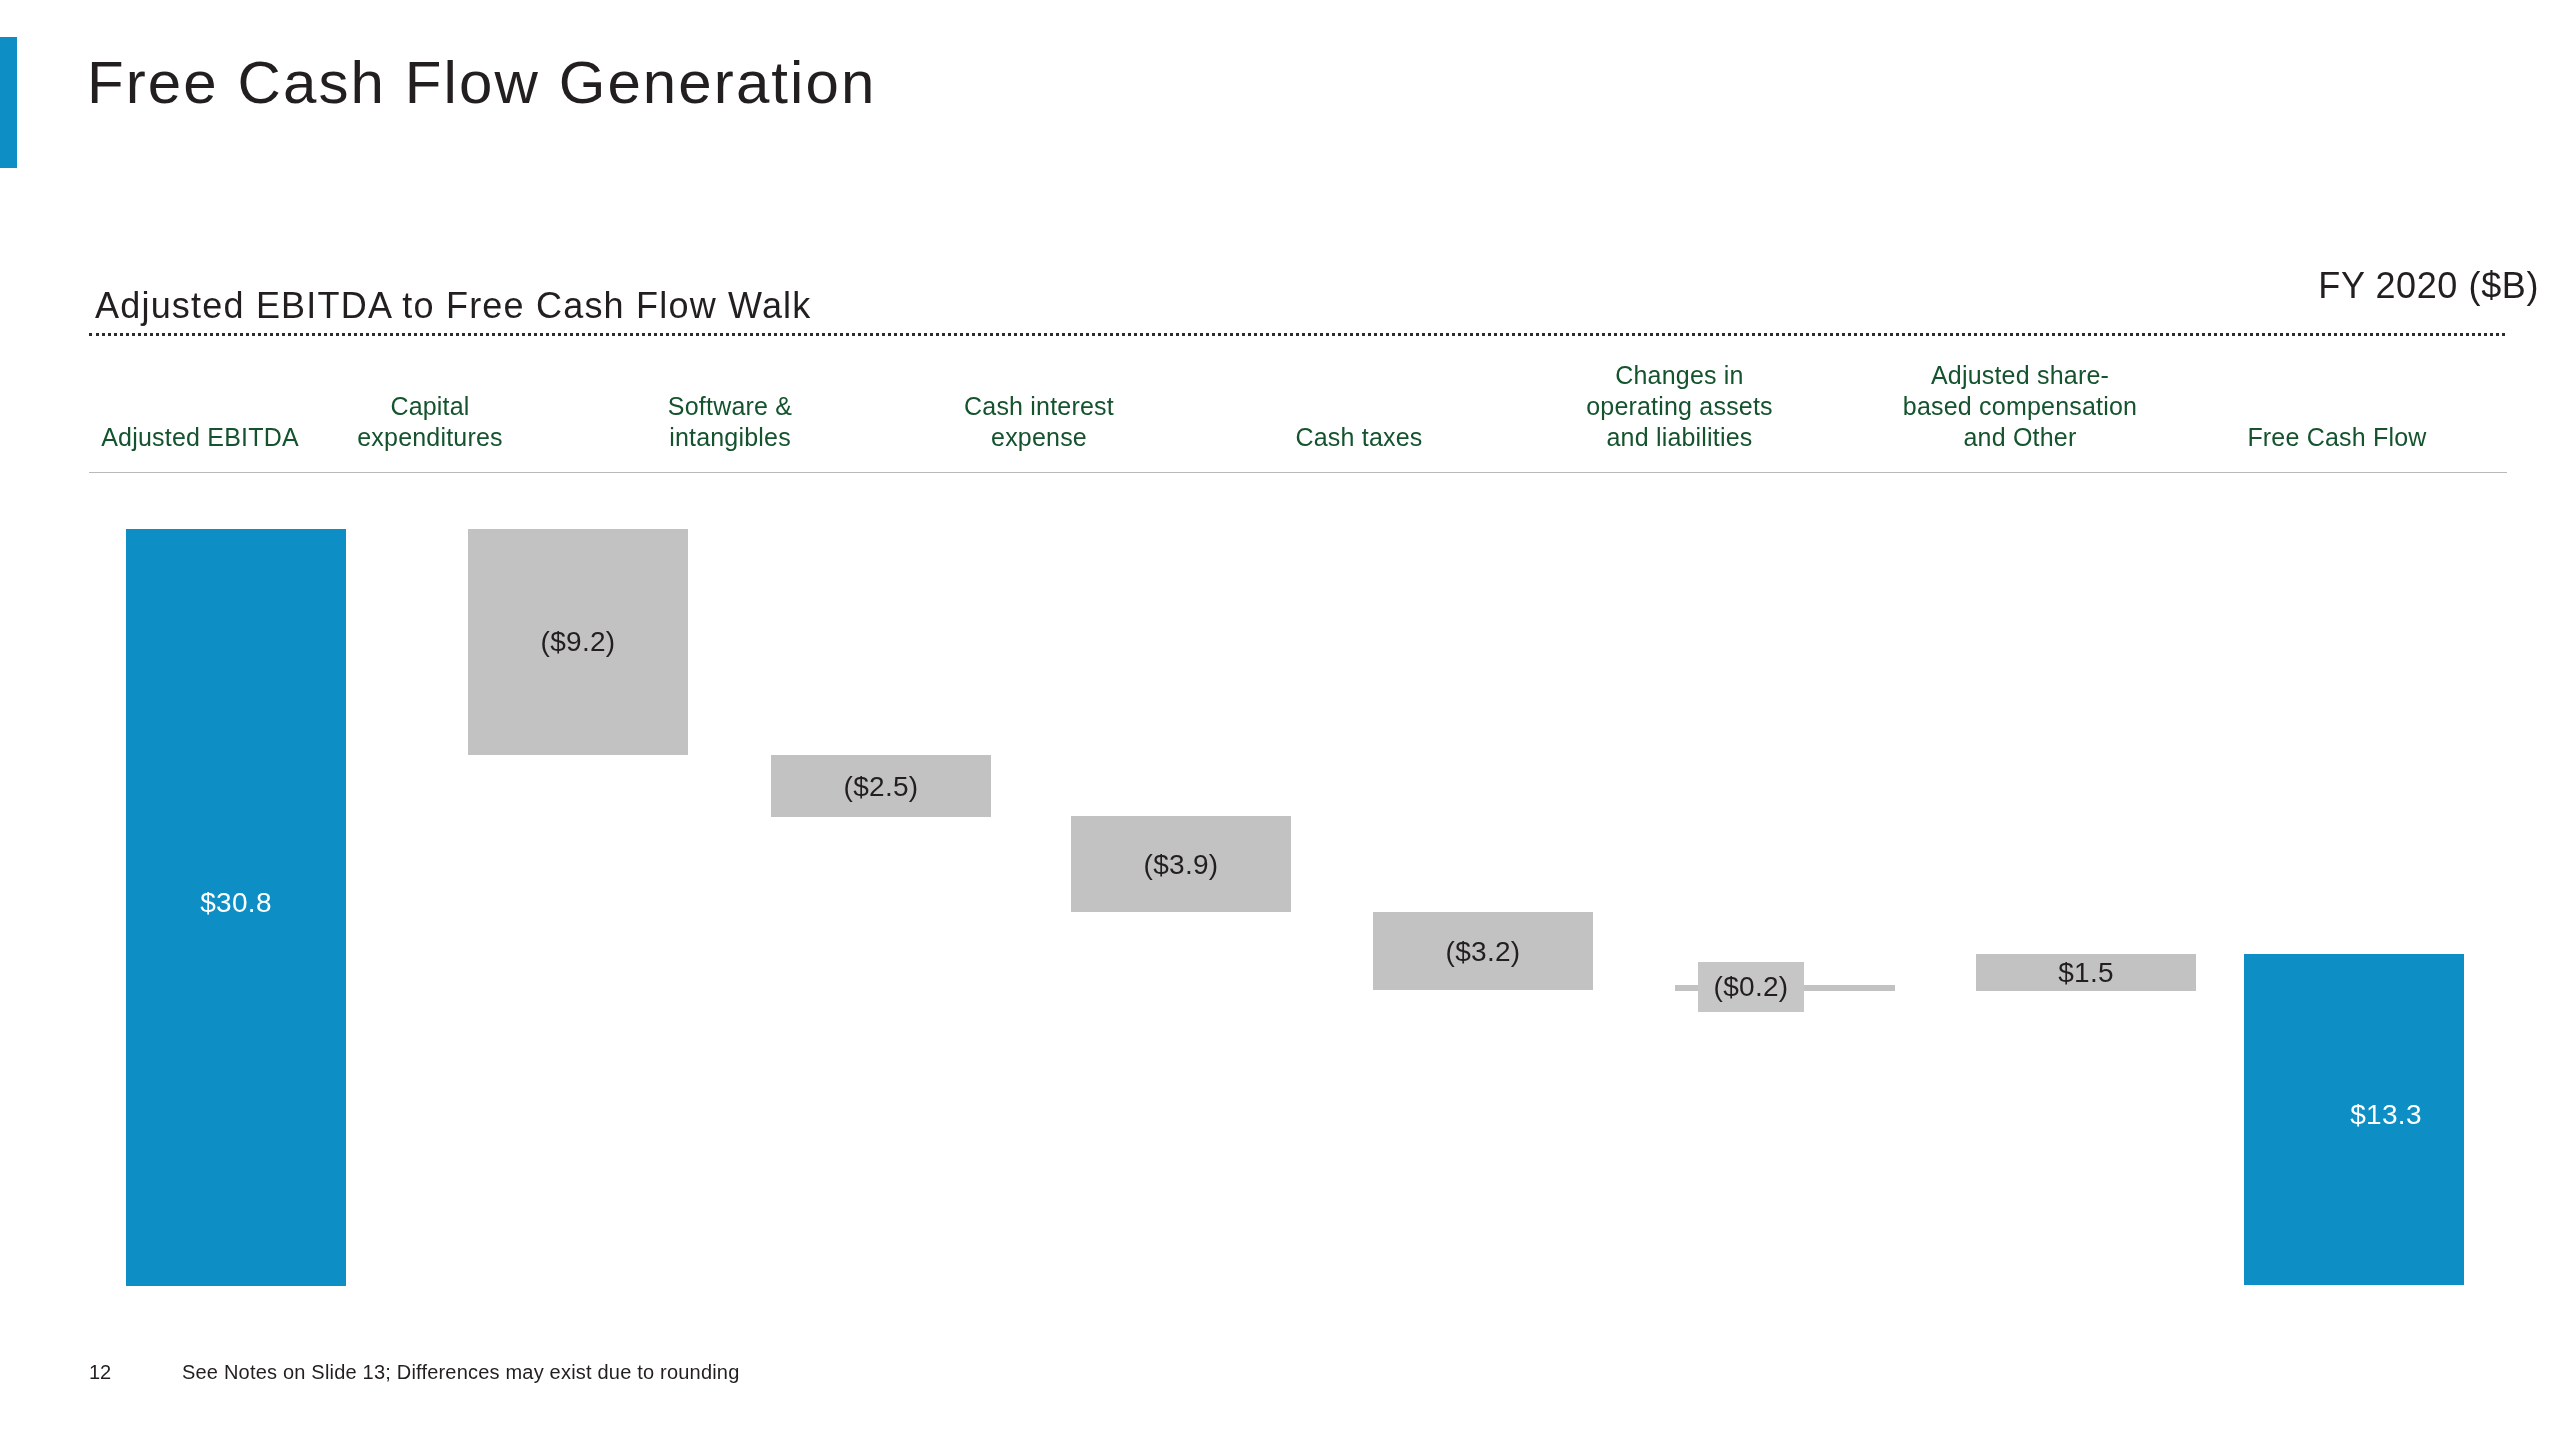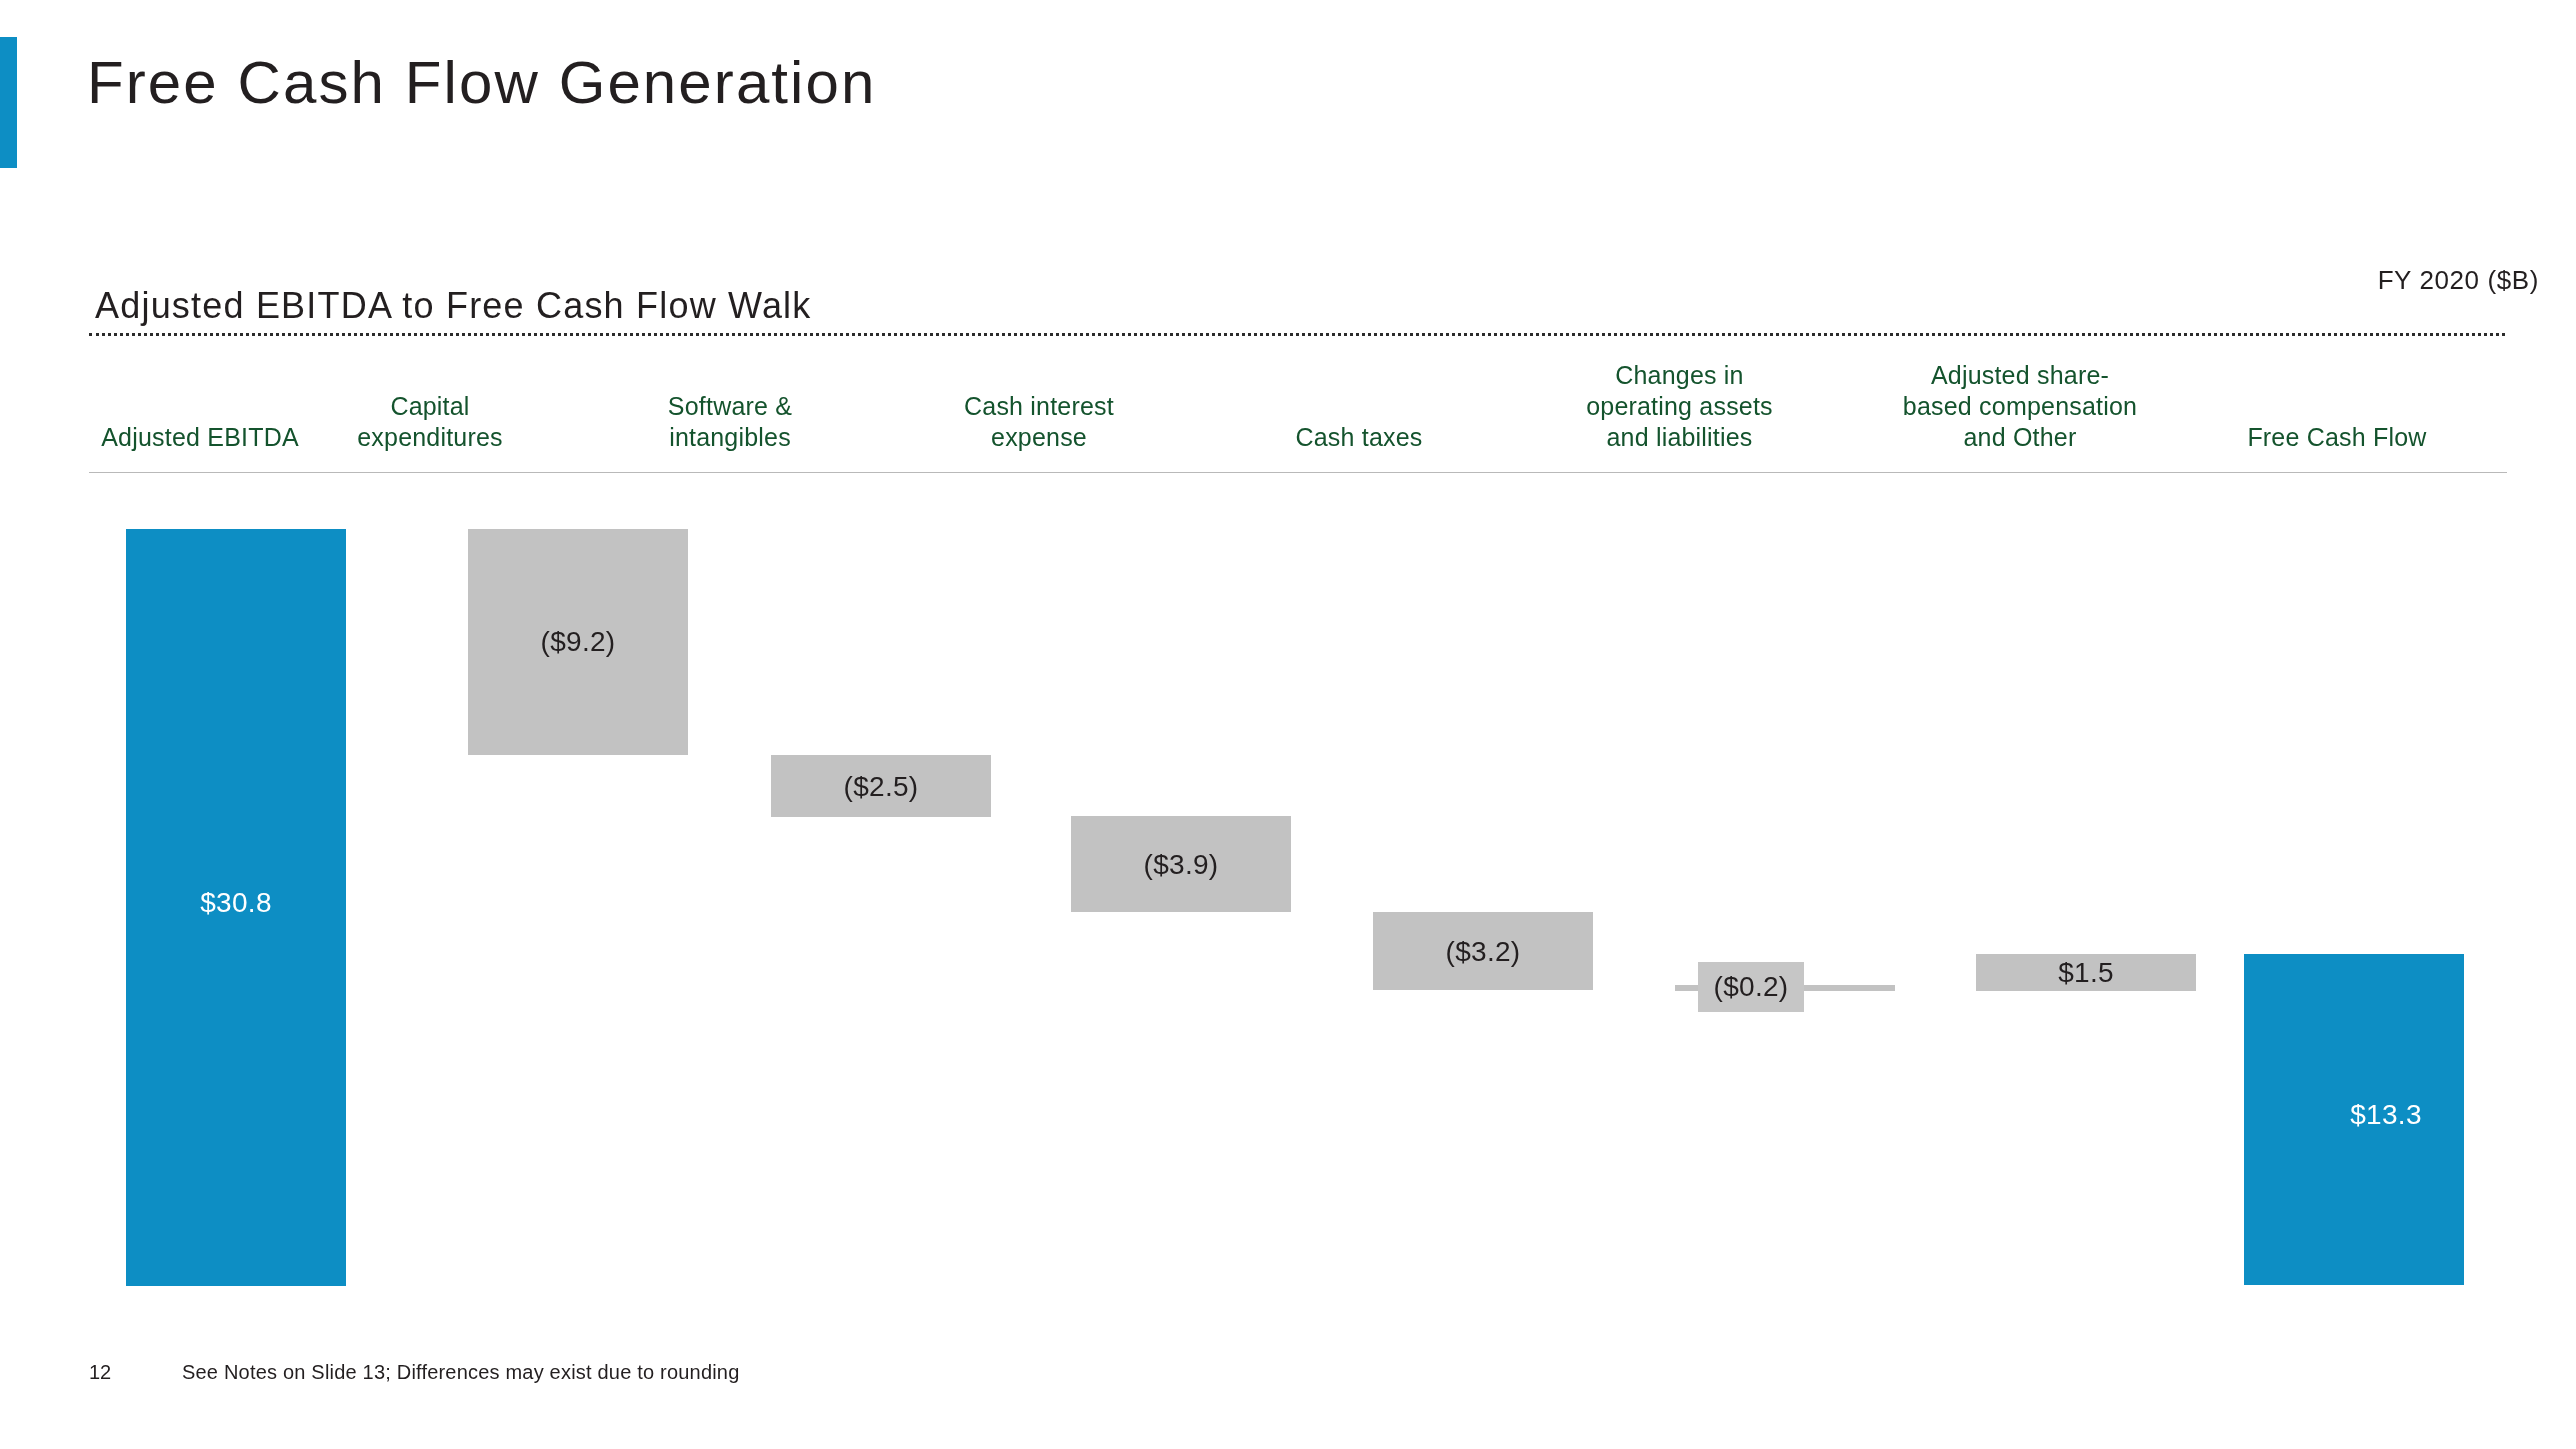--- a/index.html
+++ b/index.html
@@ -25,21 +25,21 @@
   }
 
   
   .chart-subtitle{
     position:absolute;left:95px;top:261px;
     font-size:36px;font-weight:400;letter-spacing:1.2px;
     color:#231f20;white-space:nowrap;margin-top:24px;
   }
   .chart-period{
     position:absolute;right:37px;top:265px;
-    font-size:26px;font-weight:400;letter-spacing:0.6px;
+    font-size:36px;font-weight:400;letter-spacing:0.6px;
     color:#231f20;white-space:nowrap;
   }
   .dotted-rule{
     position:absolute;left:89px;top:333px;width:2416px;height:0;
     border-top:3.9px dotted #2b2b2b;
   }
 
   
   .cat-row{
     position:absolute;left:89px;top:369px;width:2416px;height:99px;

